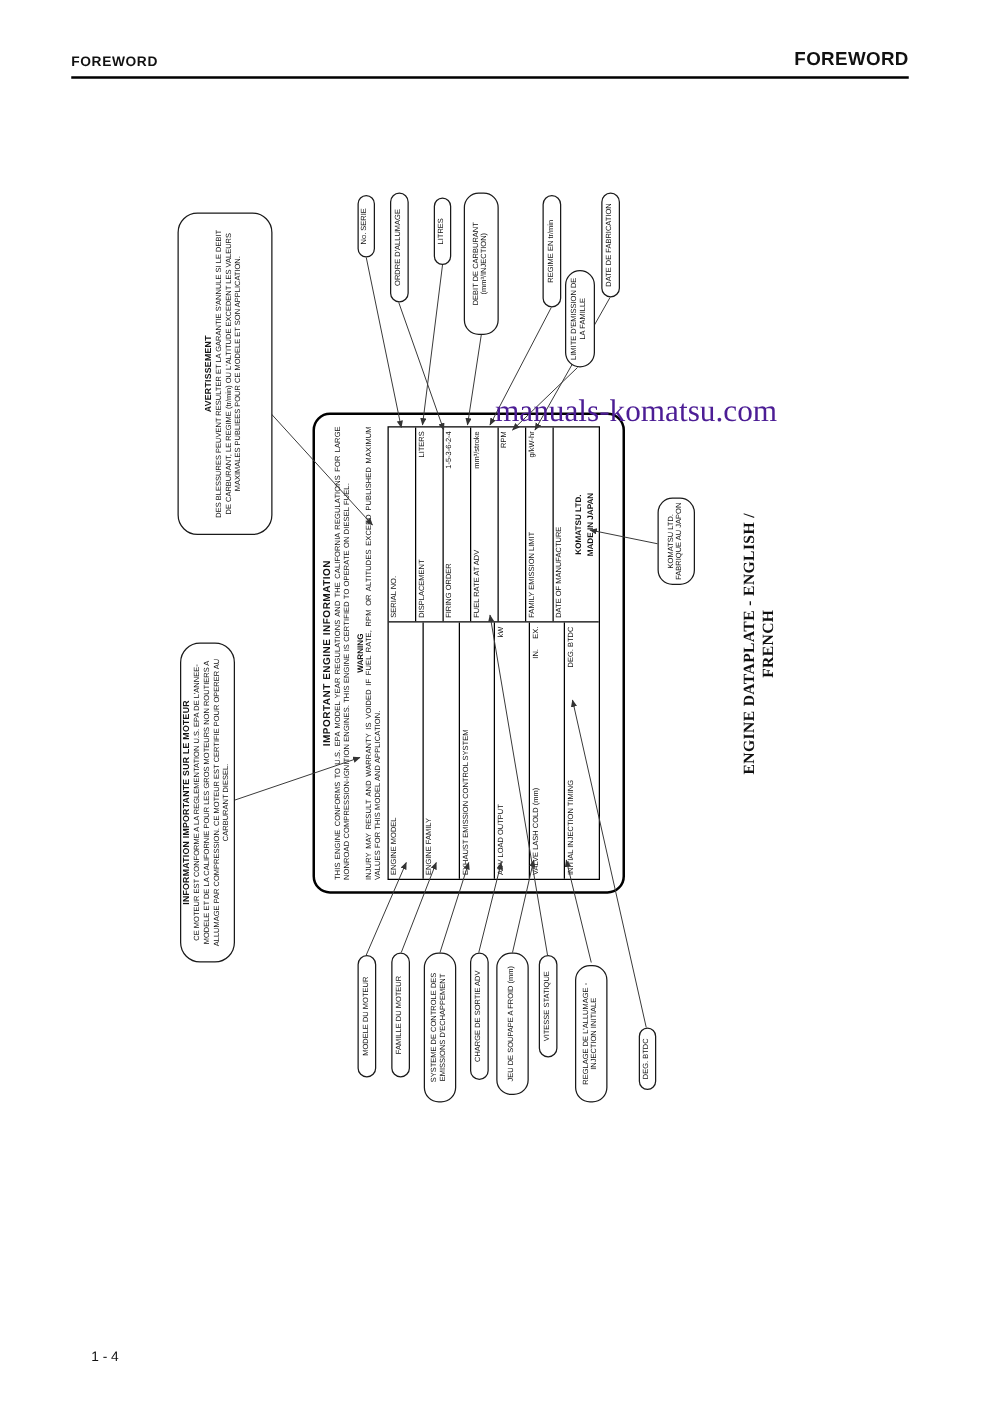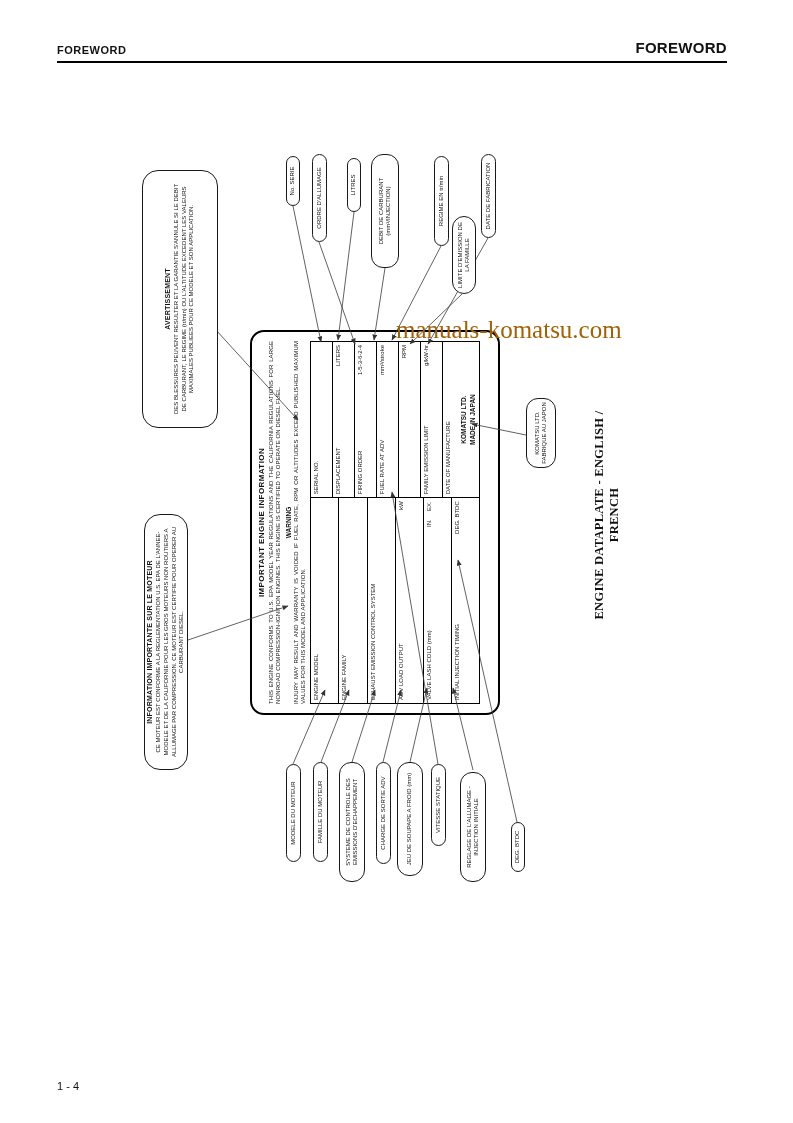--- a/index.html
+++ b/index.html
@@ -4,24 +4,24 @@
 <style>
   * { margin:0; padding:0; box-sizing:border-box; }
   html,body { width:793px; height:1123px; }
   body { background:#ffffff; font-family:"Liberation Sans", sans-serif; color:#111; position:relative; overflow:hidden; }
 
   .page { position:absolute; inset:0; background:#fff;border-radius:17px; }
 
   .header-left  { position:absolute; left:57px;  top:44px; font-size:11px; font-weight:bold; letter-spacing:.5px; }
   .header-right { position:absolute; right:66px; top:39px; font-size:15px; font-weight:bold; letter-spacing:.3px; }
   .header-rule  { position:absolute; left:57px;  top:61px; width:670px; height:2px; background:#000; }
-  .footer-page  { position:absolute; left:57px;  top:1080px; font-size:11px; }
+  .footer-page  { position:absolute; left:73px;  top:1080px; font-size:11px; }
 
   .watermark { position:absolute; left:396px; top:316px; z-index:30;
-               font-family:"Liberation Serif", serif; font-size:25px; color:#a16207; }
+               font-family:"Liberation Serif", serif; font-size:25px; color:#4c1d95; }
 
   
   .figure { position:absolute; left:30px; top:260px; width:740px; height:520px;
             transform:rotate(-90deg); }
 
   .arrows { position:absolute; left:0; top:0; z-index:2; }
 
   .plate { position:absolute; left:175px; top:110px; width:385px; height:250px;
            border:2.5px solid #000; border-radius:14px; background:#fff; z-index:1;
            padding:5px 9px; }

